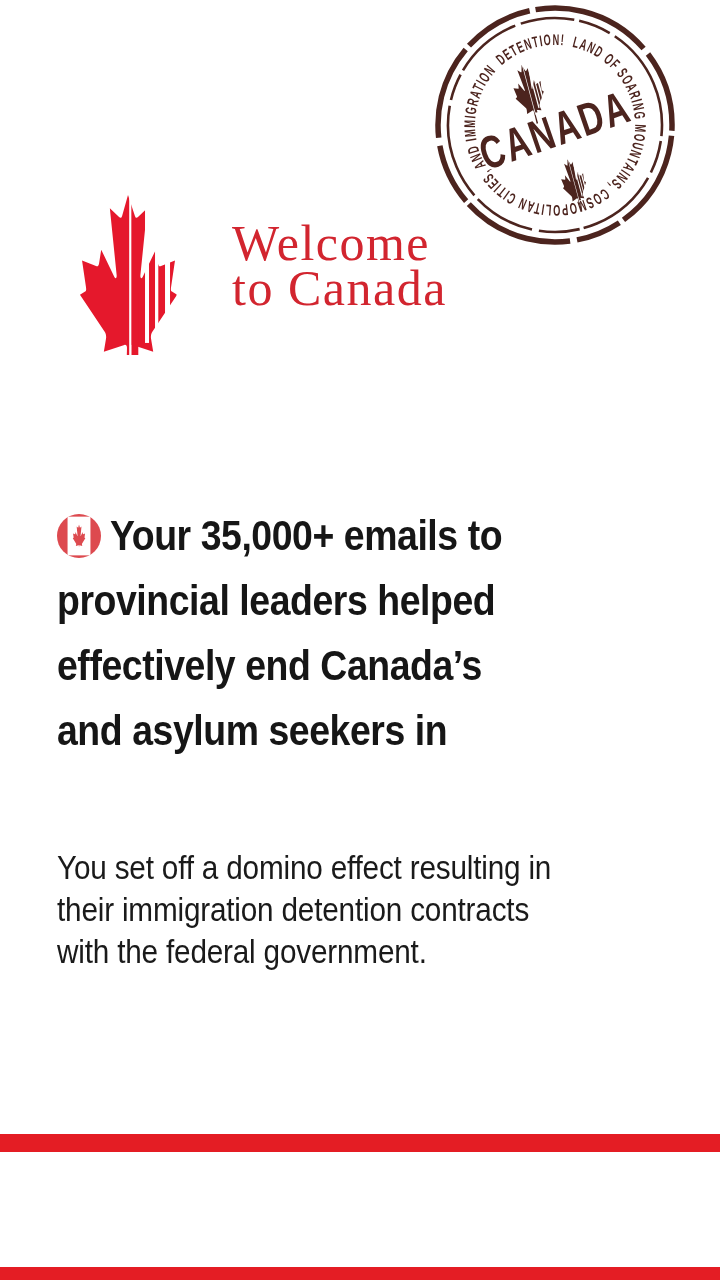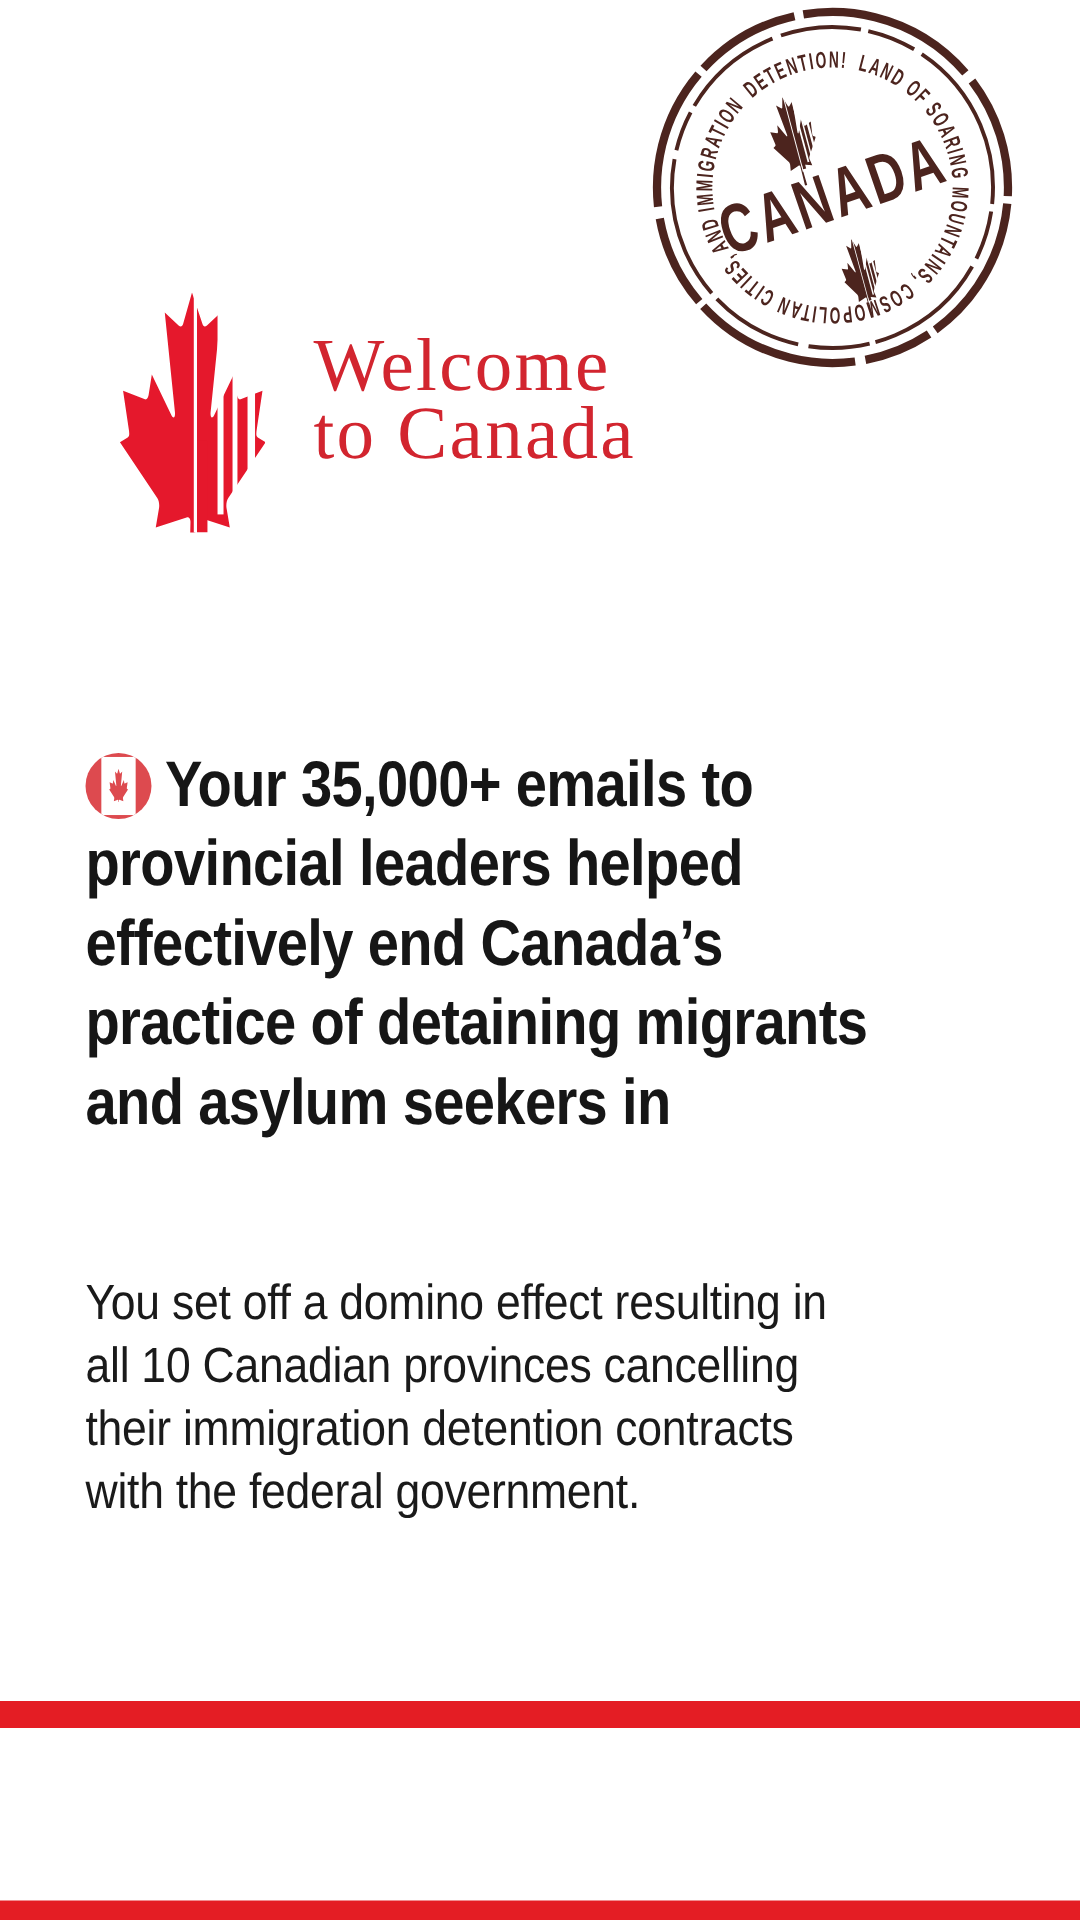--- a/index.html
+++ b/index.html
@@ -4,28 +4,28 @@
 <style>
   html,body{margin:0;padding:0;background:#ffffff;}
   .canvas{position:relative;width:720px;height:1280px;background:#ffffff;overflow:hidden;
           font-family:"Liberation Sans",sans-serif;}
 
   
   .stamp{position:absolute;left:424px;top:-6px;}
 
   
   .logo-leaf{position:absolute;left:53px;top:195px;}
-  .wordmark{position:absolute;left:209px;top:221px;
+  .wordmark{position:absolute;left:232px;top:221px;
             font-family:"Liberation Serif",serif;font-size:50px;line-height:45px;
             letter-spacing:1.5px;font-weight:400;}
 
   
   .headline{position:absolute;left:57px;top:497px;width:660px;}
   .h-line{height:53px;display:flex;align-items:center;white-space:nowrap;
-          font-weight:700;font-size:43px;letter-spacing:-0.5px;}
+          font-weight:700;font-size:43px;letter-spacing:-0.5px;margin-top:12px;}
   .h-text{display:inline-block;transform:scaleX(0.87);transform-origin:0 50%;}
   .flag{width:44px;height:44px;border-radius:50%;flex:0 0 44px;margin-right:9px;
         display:inline-flex;align-items:center;justify-content:center;overflow:hidden;}
 
   
   .bodytext{position:absolute;left:57px;top:845px;width:660px;}
   .b-line{height:42px;display:flex;align-items:flex-end;white-space:nowrap;
           font-weight:400;font-size:33px;letter-spacing:-0.2px;}
   .b-text{display:inline-block;transform:scaleX(0.90);transform-origin:0 50%;}
 
@@ -97,33 +97,27 @@
       </span>
       <span class="h-text">Your 35,000+ emails to</span>
     </div>
     <div class="h-line">
       <span class="h-text">provincial leaders helped</span>
     </div>
     <div class="h-line">
       <span class="h-text">effectively end Canada’s</span>
     </div>
     <div class="h-line">
-      <span class="h-text">practice of detaining migrants</span>
-    </div>
-    <div class="h-line">
       <span class="h-text">and asylum seekers in</span>
     </div>
   </div>
 
   <div class="bodytext" style="color: rgb(26, 26, 26);">
     <div class="b-line">
       <span class="b-text">You set off a domino effect resulting in</span>
-    </div>
-    <div class="b-line">
-      <span class="b-text">all 10 Canadian provinces cancelling</span>
     </div>
     <div class="b-line">
       <span class="b-text">their immigration detention contracts</span>
     </div>
     <div class="b-line">
       <span class="b-text">with the federal government.</span>
     </div>
   </div>
 
   <div class="divider" style="background: rgb(228, 29, 36);"></div>

